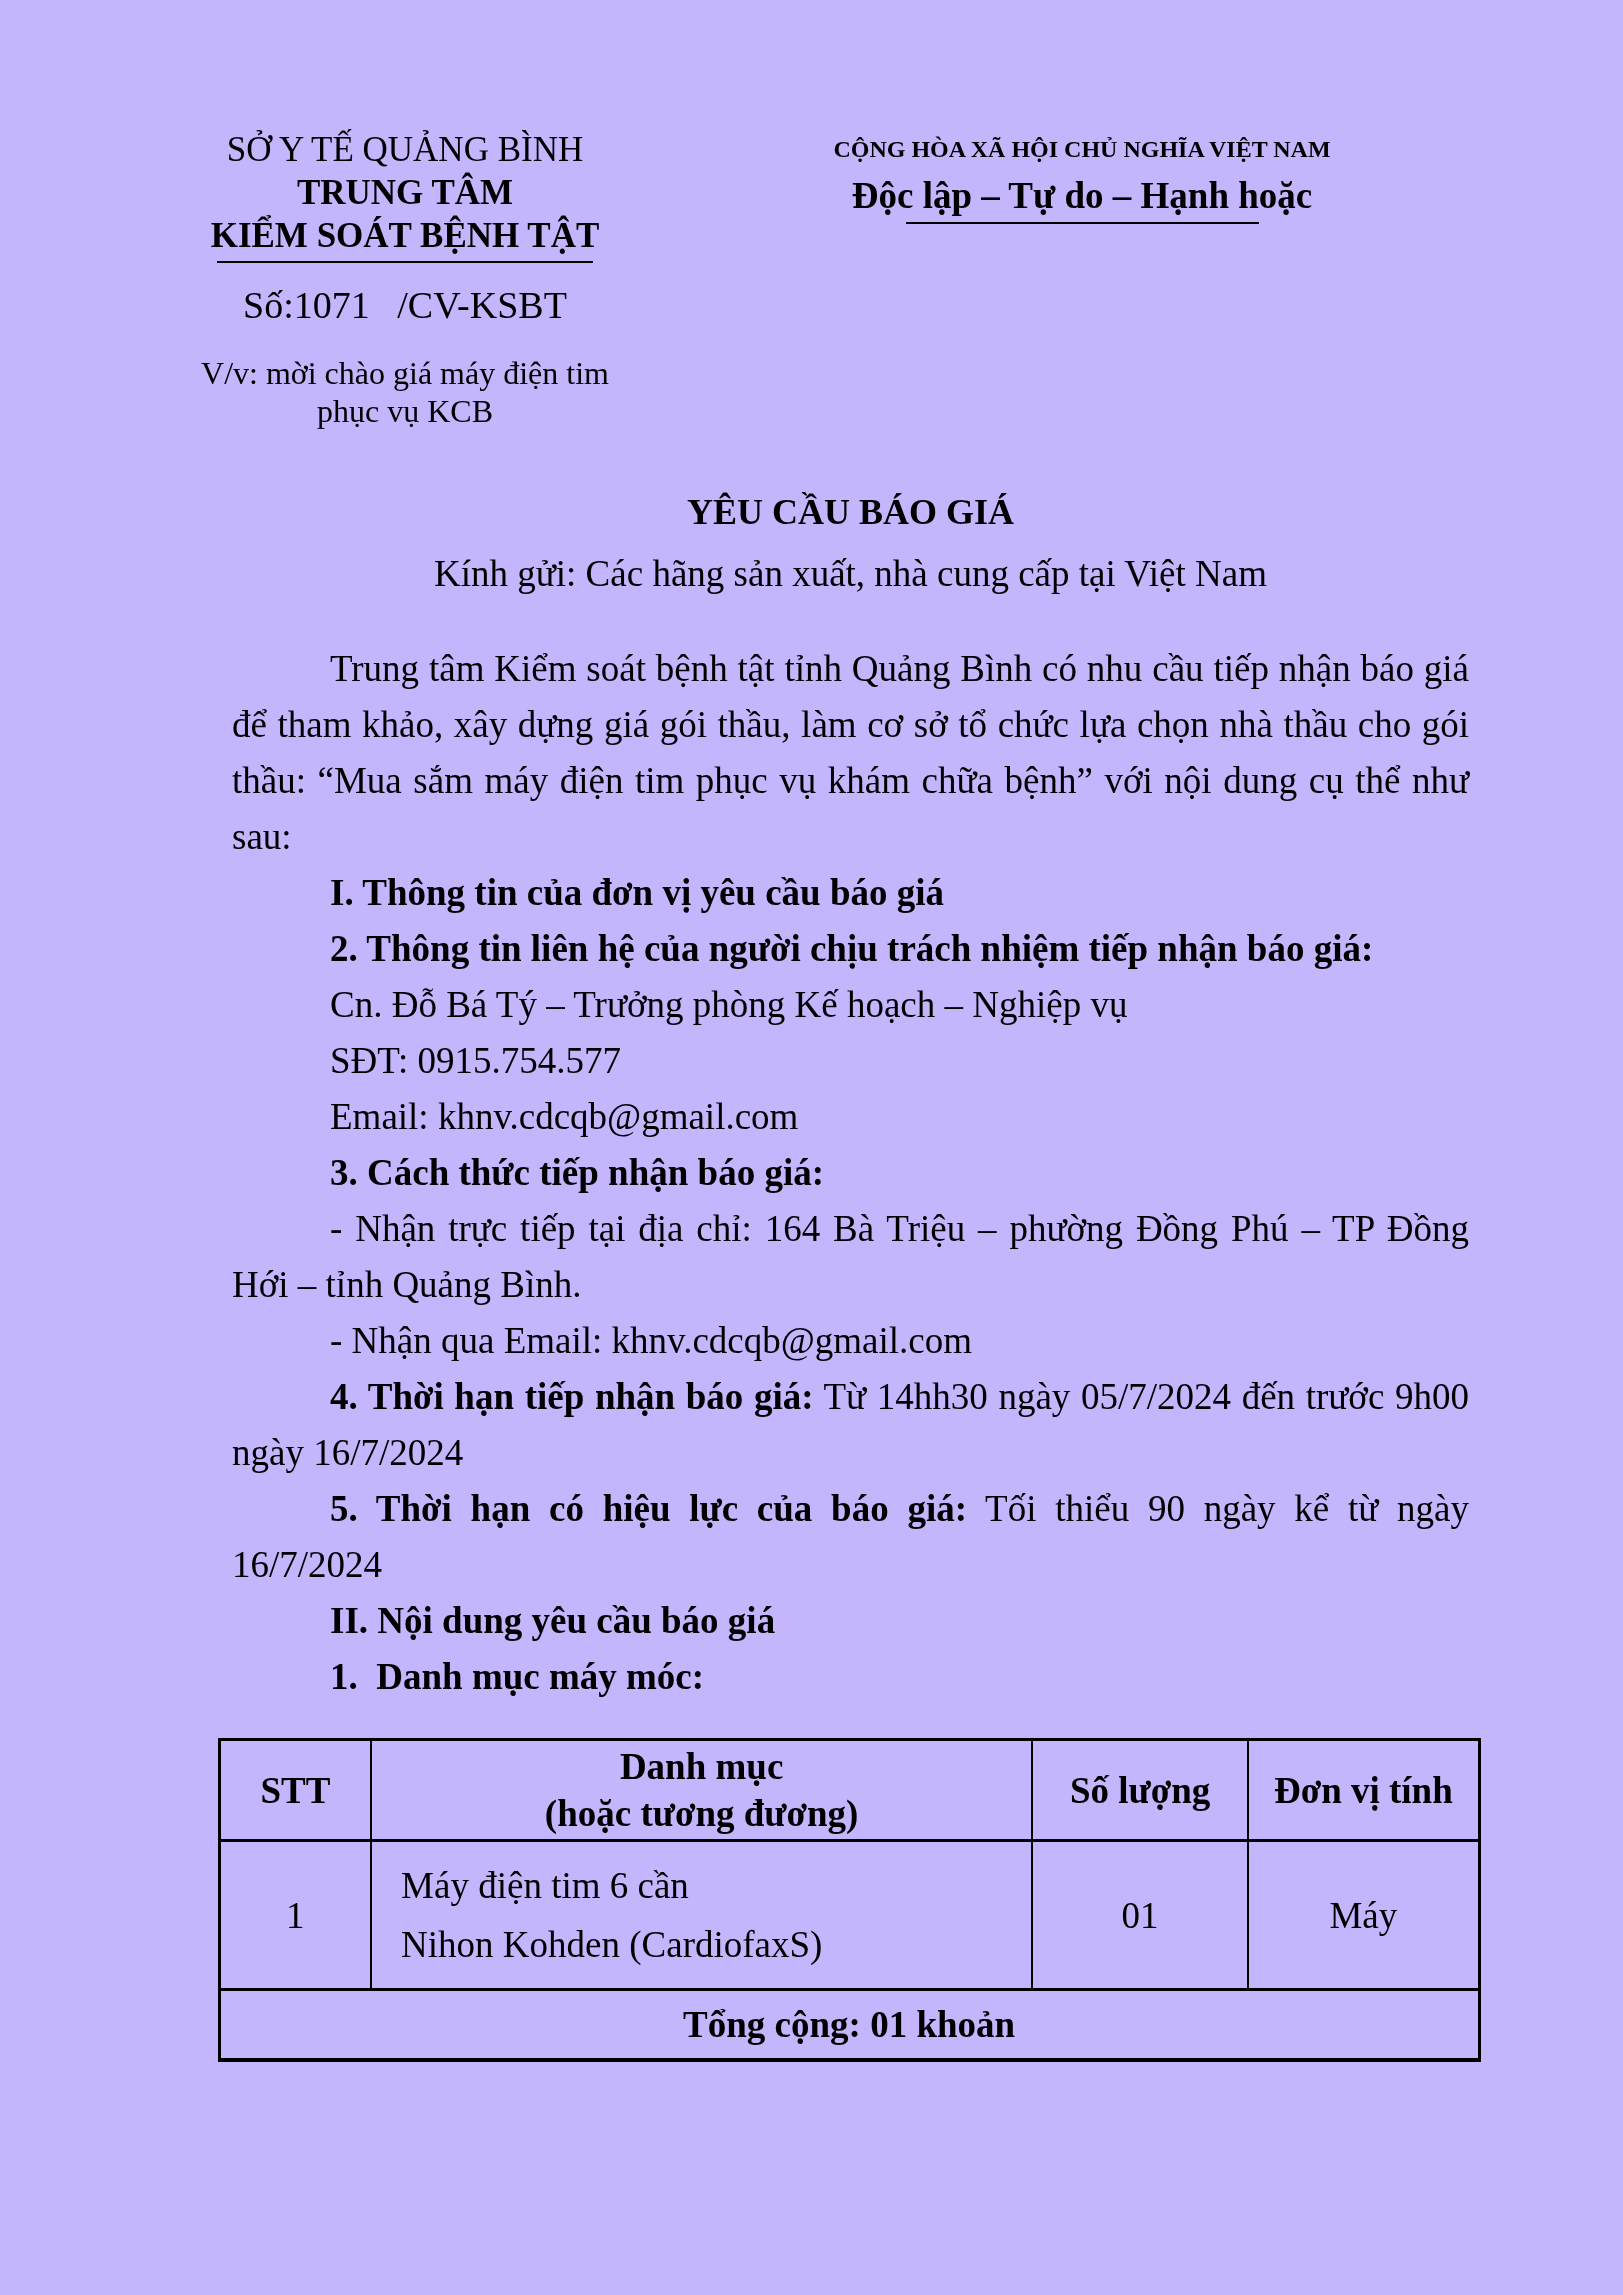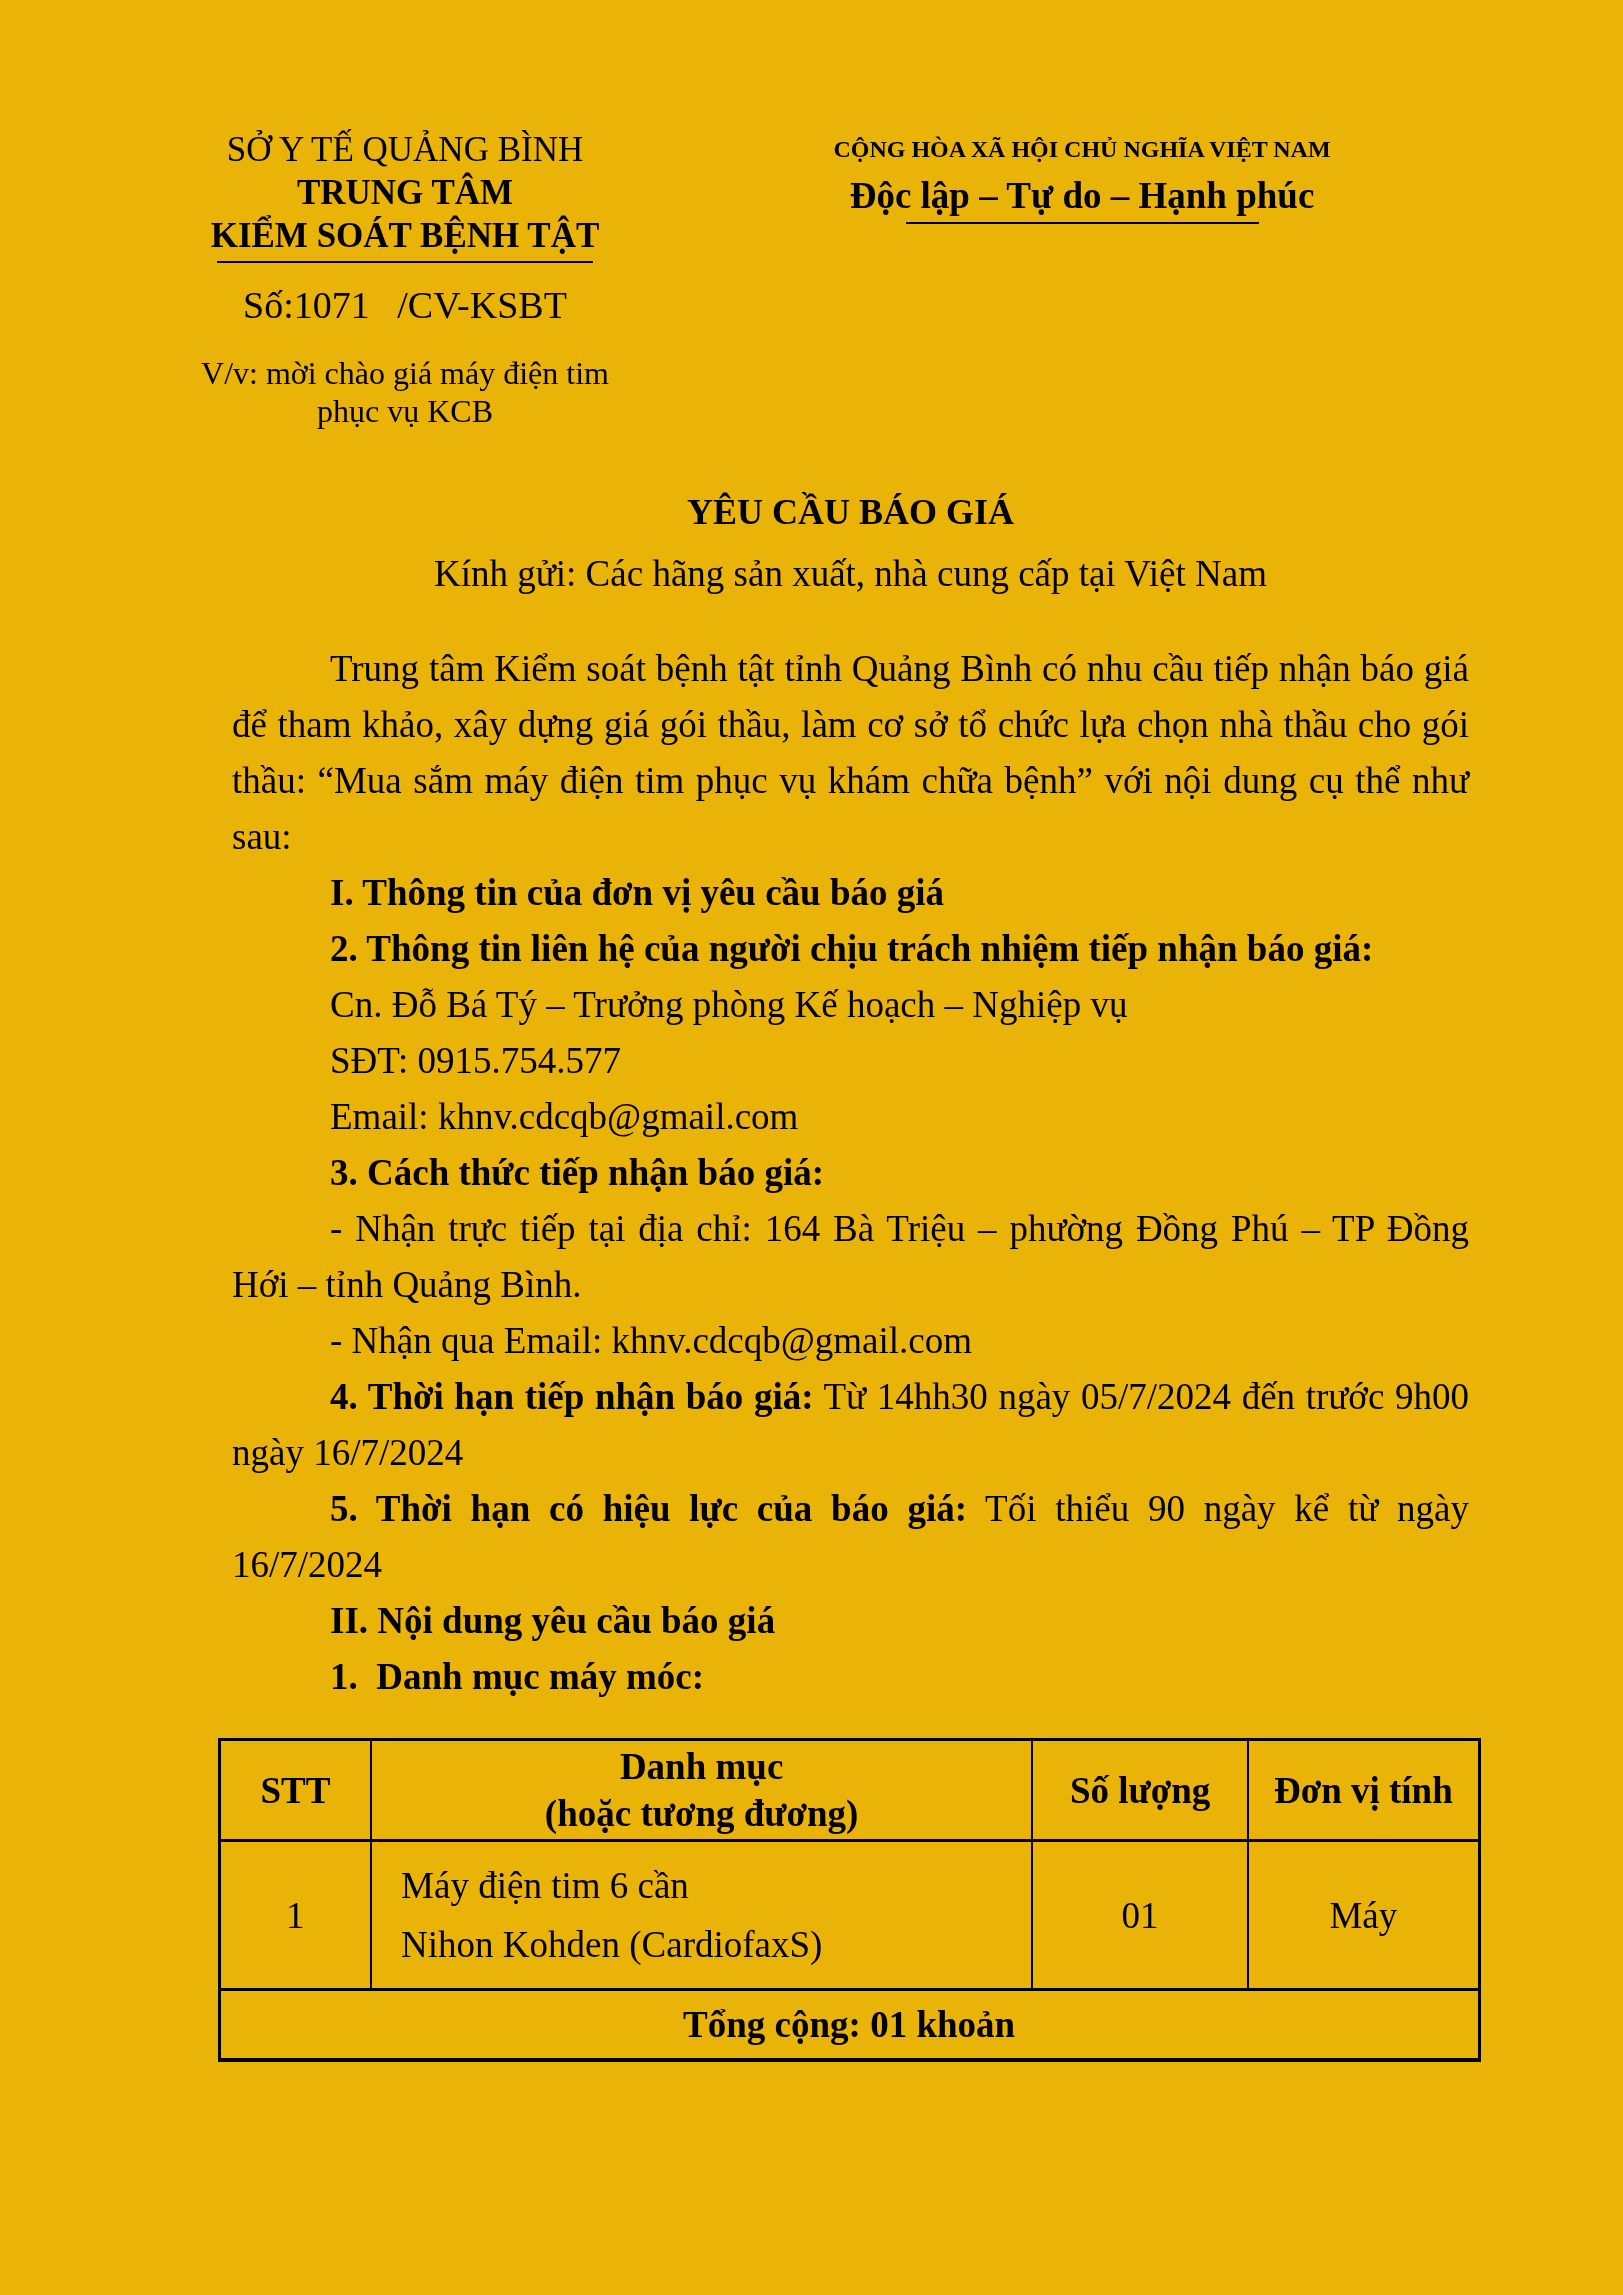--- a/index.html
+++ b/index.html
@@ -1,19 +1,19 @@
 <!DOCTYPE html>
 <html lang="vi" style="font-size:10.5px"><head>
 <meta charset="utf-8">
 <style>
   html,body{margin:0;padding:0;background:#ffffff;}
   .page{
     position:relative;
     width:1623px;height:2295px;
-    background:#eab308;color:#000000;
+    background:#c4b5fd;color:#000000;
     font-family:"Liberation Serif","DejaVu Serif",serif;
     font-size:37px;
     overflow:hidden;
   }
   
   .header{display:flex;padding-top:128px;padding-left:150px;}
   .h-left{width:510px;flex:0 0 auto;text-align:center;}
   .h-right{width:752px;flex:0 0 auto;margin-left:46px;text-align:center;}
   .org-parent{font-size:35px;line-height:43px;}
   .org-name{font-size:35px;line-height:43px;font-weight:bold;}
@@ -68,21 +68,21 @@
       <div class="org-name">KIỂM SOÁT BỆNH TẬT</div>
       <div class="rule rule-left"></div>
       <div class="doc-number">
         <span>Số:</span><span>1071</span><span class="doc-suffix">/CV-KSBT</span>
       </div>
       <div class="subject subject-first">V/v: mời chào giá máy điện tim</div>
       <div class="subject">phục vụ KCB</div>
     </div>
     <div class="h-right">
       <div class="nat-title">CỘNG HÒA XÃ HỘI CHỦ NGHĨA VIỆT NAM</div>
-      <div class="nat-motto">Độc lập – Tự do – Hạnh phúc</div>
+      <div class="nat-motto">Độc lập – Tự do – Hạnh hoặc</div>
       <div class="rule rule-right"></div>
     </div>
   </div>
 
   <div class="title">YÊU CẦU BÁO GIÁ</div>
   <div class="subtitle">Kính gửi: Các hãng sản xuất, nhà cung cấp tại Việt Nam</div>
 
   <div class="body">
     <p class="j">Trung tâm Kiểm soát bệnh tật tỉnh Quảng Bình có nhu cầu tiếp nhận báo giá để tham khảo, xây dựng giá gói thầu, làm cơ sở tổ chức lựa chọn nhà thầu cho gói thầu: “Mua sắm máy điện tim phục vụ khám chữa bệnh” với nội dung cụ thể như sau:</p>
     <p class="h">I. Thông tin của đơn vị yêu cầu báo giá</p>

